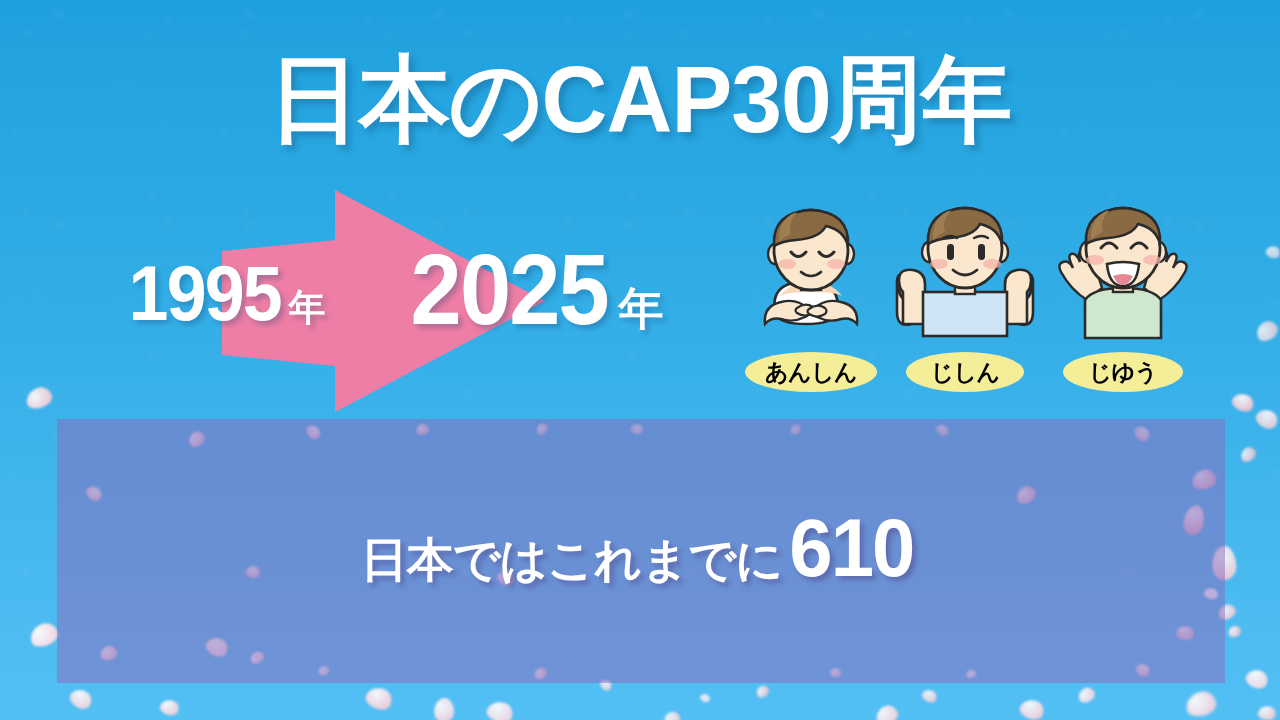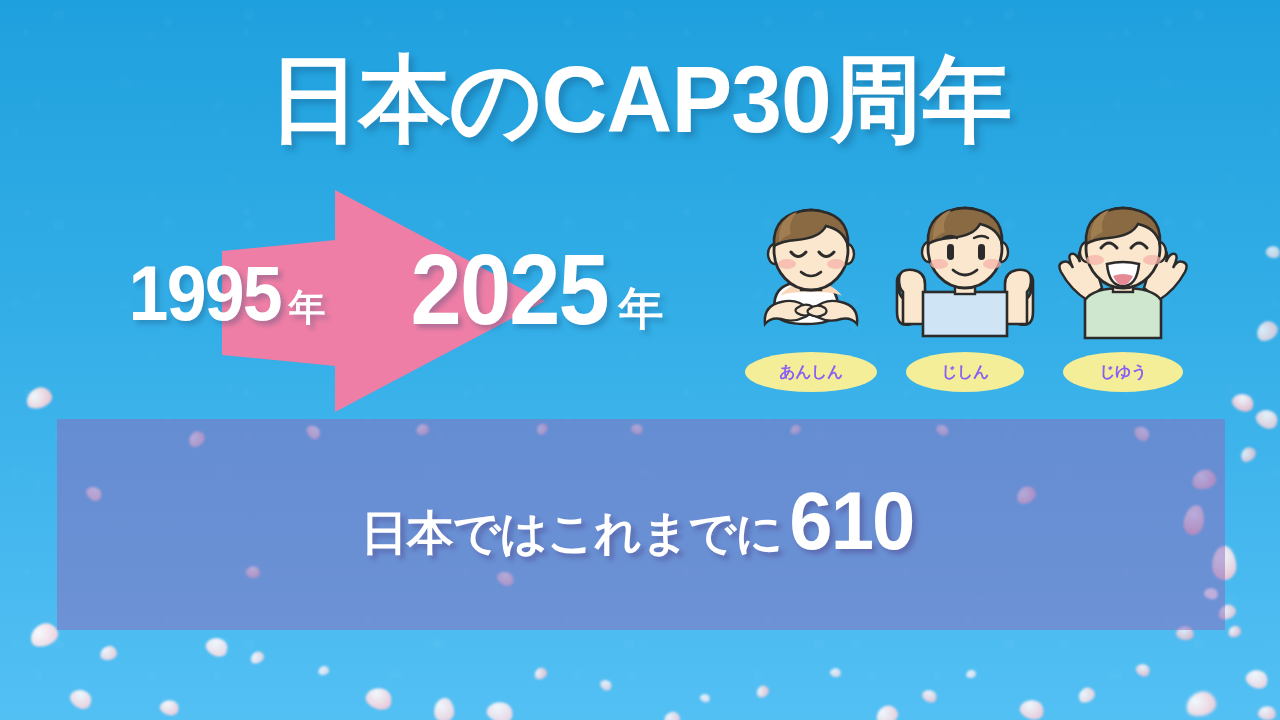--- a/index.html
+++ b/index.html
@@ -74,33 +74,33 @@
 
   
   #characters { position:absolute; left:735px; top:196px; width:470px; height:196px; }
   .char { position:absolute; width:152px; height:196px; }
   .char svg { display:block; width:152px; height:160px; }
   .char-label {
     position:absolute; left:50%; transform:translateX(-50%);
     bottom:0; width:132px; height:40px;
     background:#F3EE97; border-radius:50%;
     display:flex; align-items:center; justify-content:center;
-    color:#8b5cf6; font-size:16px; font-weight:bold;
+    color:#000000; font-size:23px; font-weight:bold;
     letter-spacing:-.5px;
     margin-top:31px;
   }
   #char-1 { left:0px;   }
   #char-2 { left:154px; }
   #char-3 { left:312px; }
   #char-3 .char-label { width:120px; }
   #char-2 .char-label { width:118px; }
 
   
   #banner {
-    position:absolute; left:57px; top:419px; width:1168px; height:211px;
+    position:absolute; left:57px; top:419px; width:1168px; height:264px;
     background:rgba(142,104,186,.50);
     overflow:hidden;
   }
   #banner-text {
     position:absolute; inset:0;
     display:flex; flex-direction:column; align-items:center; justify-content:center;
     color:#fff; gap:6px;
   }
   .banner-line { display:flex; align-items:baseline; justify-content:center;
     text-shadow:4px 4px 5px rgba(70,40,110,.35); white-space:nowrap; }

